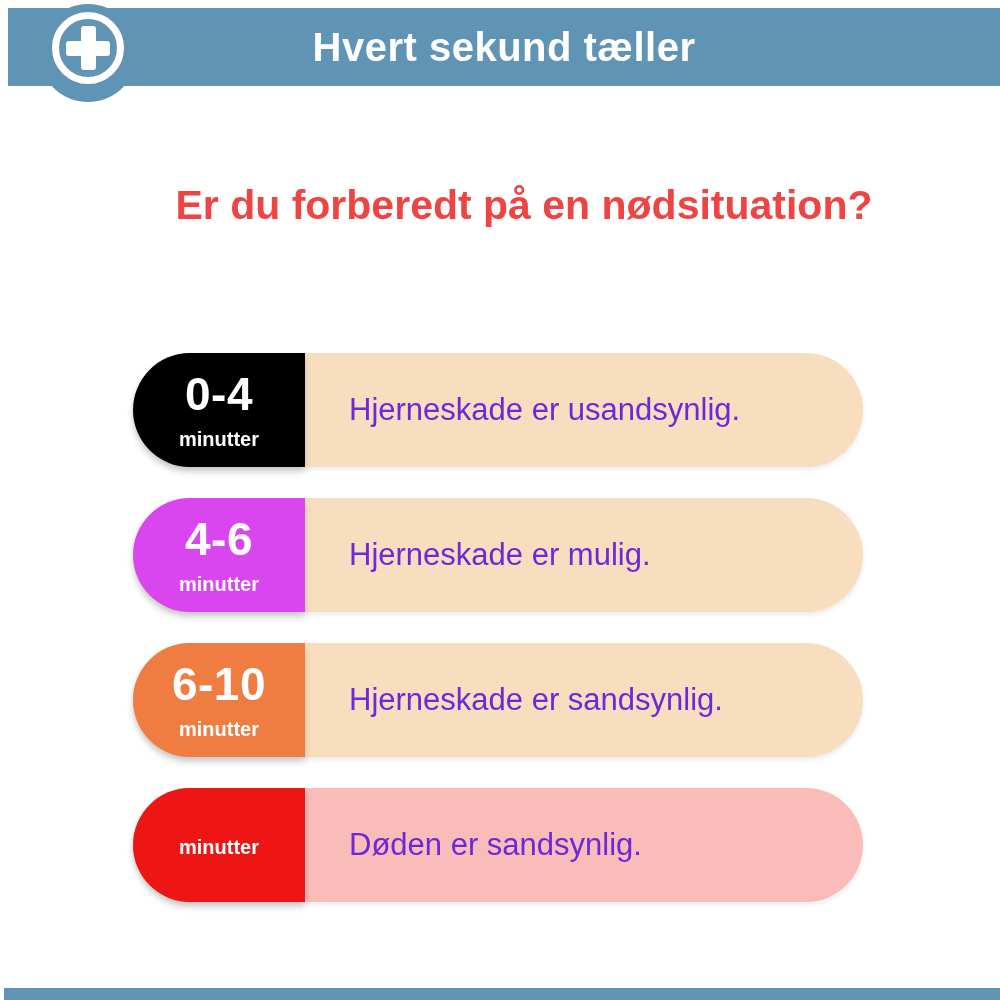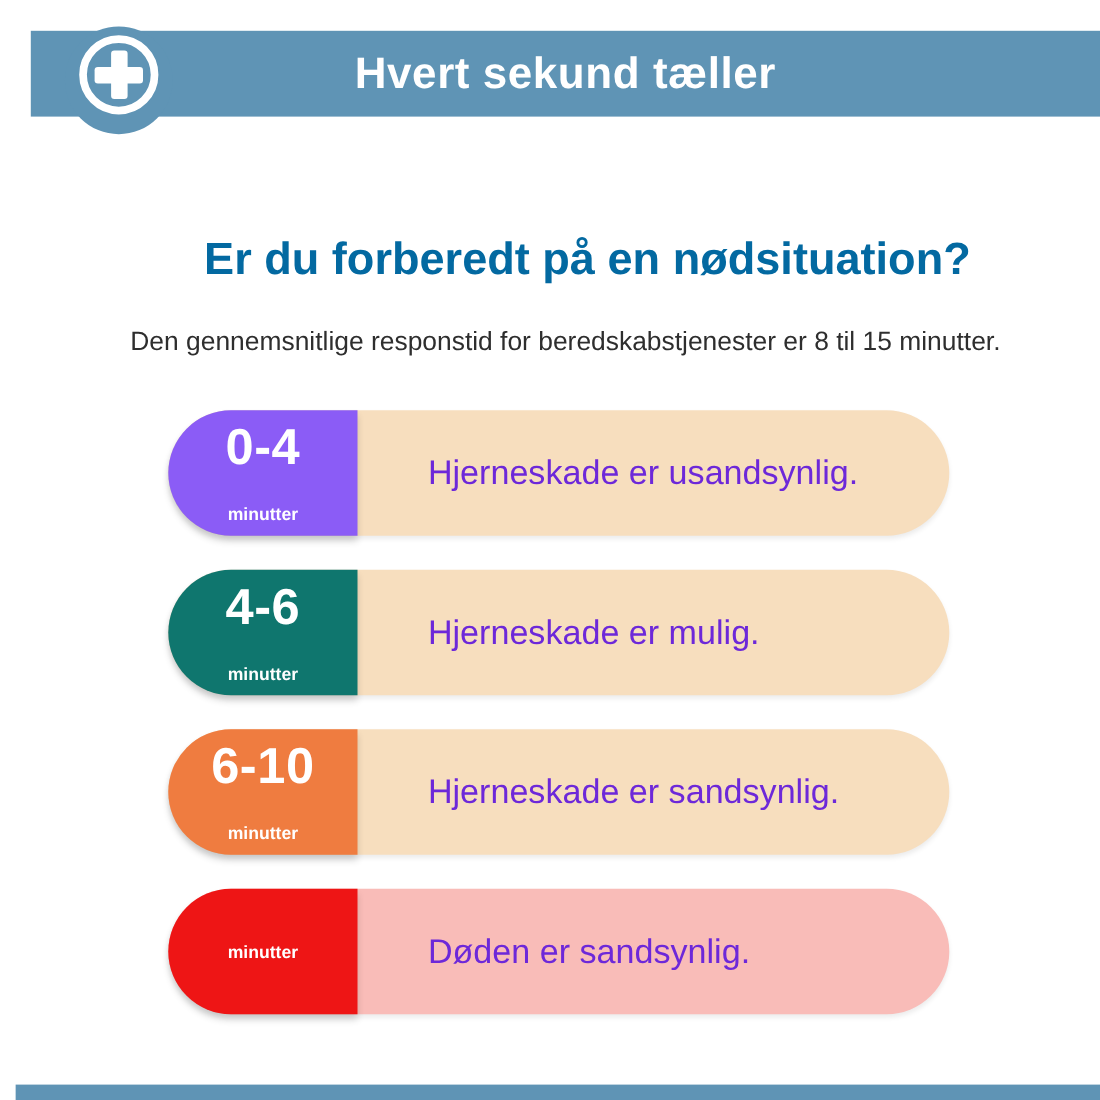--- a/index.html
+++ b/index.html
@@ -1,15 +1,15 @@
 <!DOCTYPE html>
 <html><head>
 <meta charset="utf-8">
 <style>
-  * { margin:0; padding:14px; box-sizing:border-box; }
+  * { margin:0; padding:4px; box-sizing:border-box; }
   html,body { width:1000px; height:1000px; }
   body {
     position:relative;
     width:1000px; height:1000px;
     background:#ffffff;
     font-family:"Liberation Sans","DejaVu Sans",sans-serif;
     overflow:hidden;
   }
 
   
@@ -49,21 +49,21 @@
     border-radius:3px;
   }
   .cross::before { left:14px;  top:28.5px; width:44px; height:15px; }
   .cross::after  { left:28.5px; top:14px;  width:15px; height:44px; }
 
   
   .intro { text-align:center; padding-top:92px; }
   .page-heading {
     font-size:41px;
     font-weight:bold;
-    color:#0369a1;
+    color:#ef4444;
     line-height:1.15;
     margin-left:40px;
   }
   .page-subheading {
     margin-top:8px;
     font-size:24px;
     font-weight:normal;
     color:#2e2e2e;
     line-height:1.3;
   }
@@ -96,21 +96,21 @@
   }
   .cap .range {
     color:#ffffff;
     font-size:46px;
     font-weight:bold;
     line-height:1;
     letter-spacing:0.5px;
   }
   .cap .unit {
     color:#ffffff;
-    font-size:16px;
+    font-size:20px;
     font-weight:bold;
     line-height:1.1;
     margin-top:3px;
   }
   .desc {
     margin-left:208px;
     font-size:31px;
     color:#6d28d9;
   }
 
@@ -128,35 +128,34 @@
 <header class="banner">
   <div class="banner-title">Hvert sekund tæller</div>
   <div class="badge">
     <div class="ring"></div>
     <div class="cross"></div>
   </div>
 </header>
 
 <section class="intro">
   <h1 class="page-heading">Er du forberedt på en nødsituation?</h1>
-  <p class="page-subheading">Den gennemsnitlige responstid for beredskabstjenester er 8 til 15 minutter.</p>
 </section>
 
 <section class="rows">
 
   <div class="row" style="background: rgb(247, 222, 190);">
-    <div class="cap" style="background: #8b5cf6;">
+    <div class="cap" style="background: #000000;">
       <div class="range">0-4</div>
       <div class="unit">minutter</div>
     </div>
     <div class="desc">Hjerneskade er usandsynlig.</div>
   </div>
 
   <div class="row" style="background: rgb(247, 222, 190);">
-    <div class="cap" style="background: #0f766e; text-align: right;">
+    <div class="cap" style="background: #d946ef; text-align: right;">
       <div class="range">4-6</div>
       <div class="unit">minutter</div>
     </div>
     <div class="desc">Hjerneskade er mulig.</div>
   </div>
 
   <div class="row" style="background: rgb(247, 222, 190); align-items: center;">
     <div class="cap" style="background: rgb(239, 124, 64);">
       <div class="range">6-10</div>
       <div class="unit">minutter</div>

